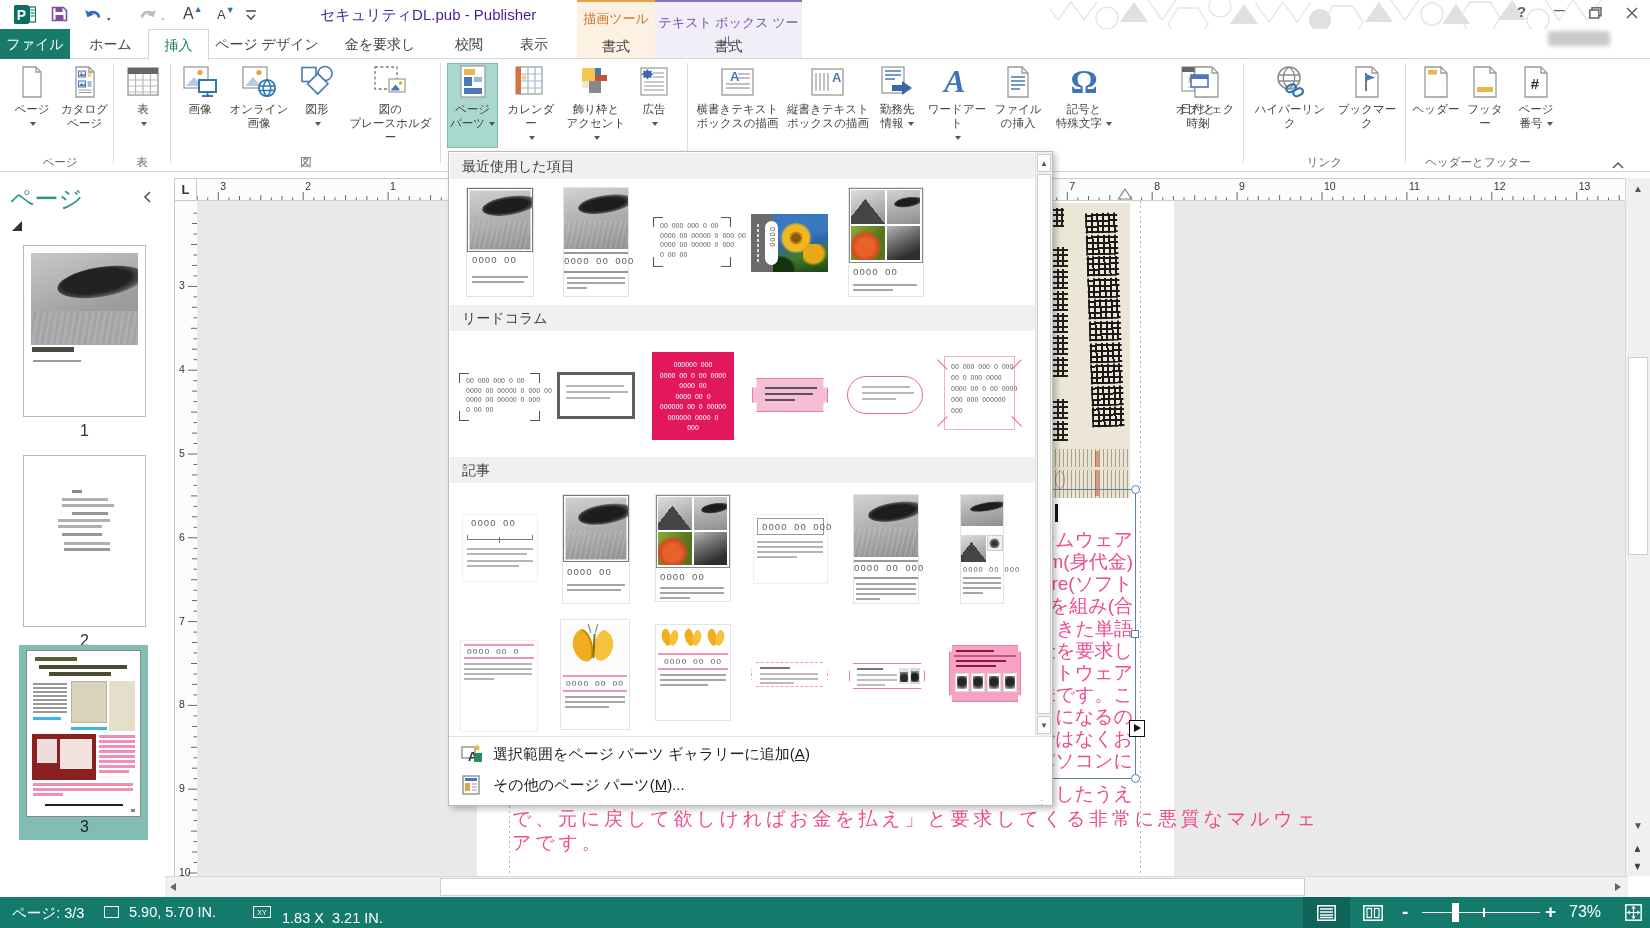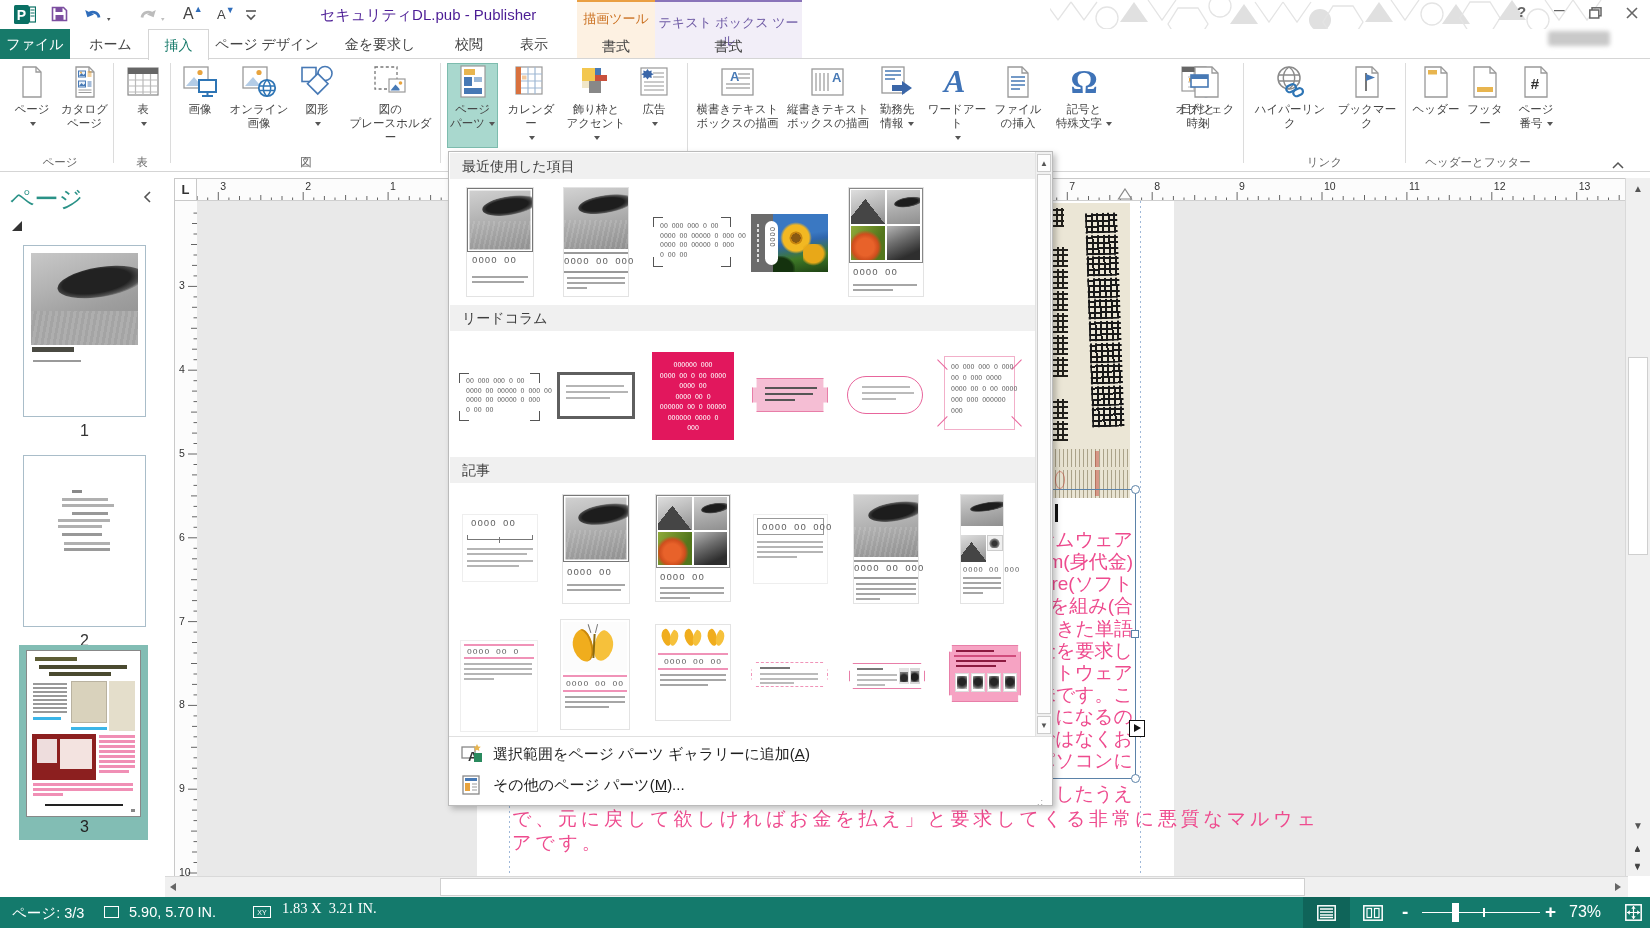--- a/index.html
+++ b/index.html
@@ -538,21 +538,21 @@
     <div class="abs" style="left:2px;top:179px;width:20px;height:198px;background:#fff;border:1px solid #cfcfcf;"></div>
     <div class="abs" style="left:7px;top:642px;font-size:10px;color:#555;">▼</div>
     <div class="abs" style="left:7px;top:666px;font-size:9px;color:#444;">▲<br><span style="position:relative;top:-11px;">▲</span></div>
     <div class="abs" style="left:7px;top:684px;font-size:9px;color:#444;">▼<br><span style="position:relative;top:-11px;">▼</span></div>
   </div>
   <div class="abs" id="statusbar">
     <div class="abs" style="left:12px;top:7px;">ページ: 3/3</div>
     <div class="abs" style="left:104px;top:9px;width:15px;height:12px;border:1.5px solid #fff;"></div>
     <div class="abs" style="left:129px;top:7px;">5.90, 5.70 IN.</div>
     <div class="abs" style="left:253px;top:9px;width:18px;height:12px;border:1.5px solid #fff;font-size:7px;line-height:11px;text-align:center;">XY</div>
-    <div class="abs" style="left:282px;top:3px;font-family:Liberation Serif, serif;">1.83 X&nbsp; 3.21 IN.</div>
+    <div class="abs" style="left:282px;top:13px;">1.83 X&nbsp; 3.21 IN.</div>
     <div class="abs" style="left:1303px;top:0;width:47px;height:31px;background:#0f6459;"></div>
     <svg class="abs" style="left:1317px;top:8px" width="19" height="16" viewBox="0 0 19 16">
         <rect x="0.8" y="0.8" width="17.4" height="14.4" fill="none" stroke="#fff" stroke-width="1.5"></rect>
         <path d="M3 4 h13 M3 7 h13 M3 10 h13 M3 12.5 h13" stroke="#fff" stroke-width="1.5"></path>
       </svg>
     <svg class="abs" style="left:1363px;top:8px" width="20" height="16" viewBox="0 0 20 16">
         <rect x="0.8" y="0.8" width="18.4" height="14.4" fill="none" stroke="#fff" stroke-width="1.5"></rect>
         <rect x="4" y="3.5" width="4.5" height="9" fill="none" stroke="#fff" stroke-width="1.2"></rect>
         <rect x="11.5" y="3.5" width="4.5" height="9" fill="none" stroke="#fff" stroke-width="1.2"></rect>
       </svg>

